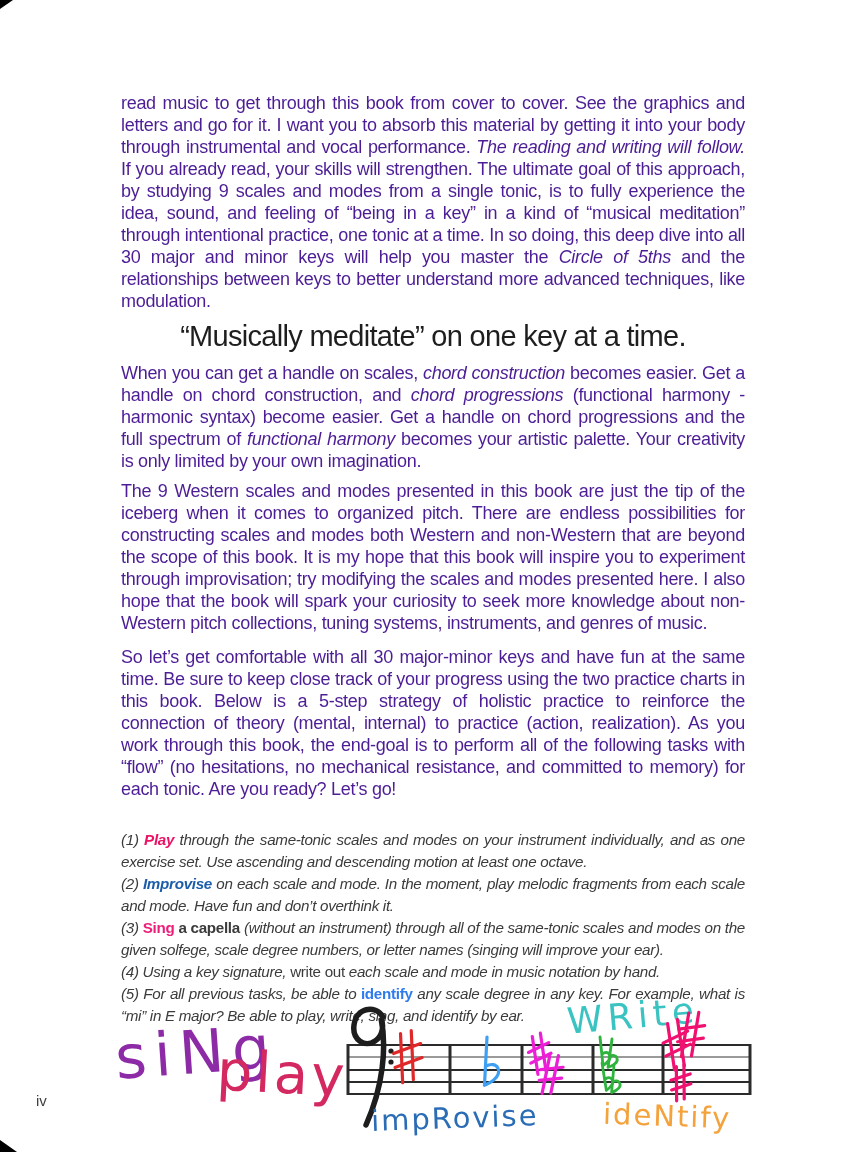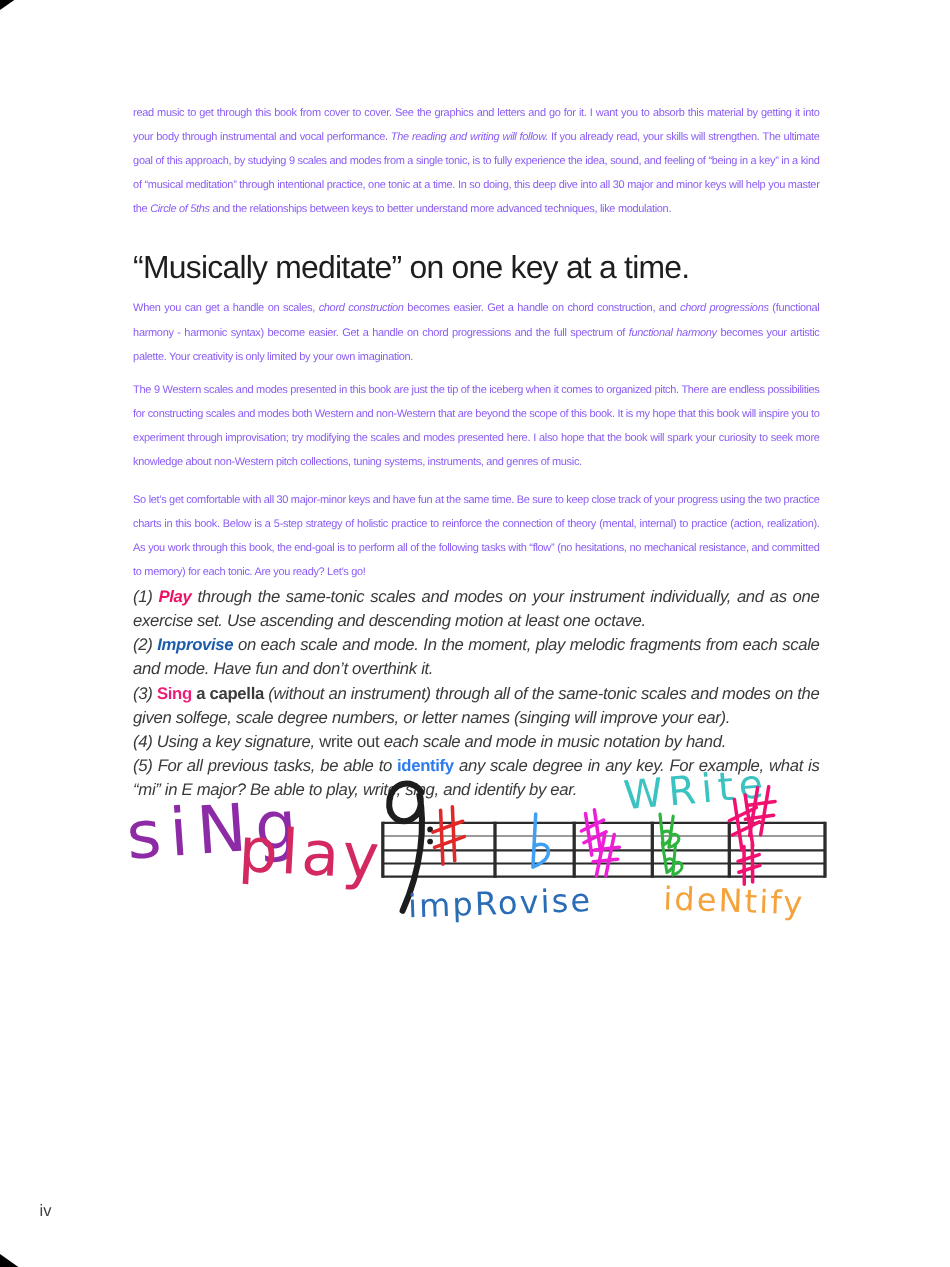--- a/index.html
+++ b/index.html
@@ -1,23 +1,23 @@
 <!DOCTYPE html>
 <html><head>
 <meta charset="utf-8">
 <style>
   *{box-sizing:border-box;margin:0;padding:0}
   html,body{width:864px;height:1152px;background:#ffffff}
   body{font-family:"Liberation Sans","DejaVu Sans",sans-serif;color:#3b3b3b;position:relative;overflow:hidden}
   .content{position:absolute;left:121px;top:92px;width:624px}
-  .body-p{font-size:10px;line-height:22px;letter-spacing:-0.3px;text-align:justify;color:#8b5cf6}
+  .body-p{font-size:18px;line-height:22px;letter-spacing:-0.3px;text-align:justify;color:#4c1d95}
   .gap20{margin-top:8px}
   .gap18{margin-top:12px}
-  .heading{font-size:29px;font-weight:400;line-height:36px;color:#1e1e1e;letter-spacing:-0.7px;margin-top:24px;margin-bottom:8px;font-family:"Liberation Sans",sans-serif}
-  .steps{margin-top:0;font-style:italic}
+  .heading{font-size:29px;font-weight:400;line-height:36px;color:#1e1e1e;text-align:center;letter-spacing:-0.7px;margin-top:6px;margin-bottom:8px;font-family:"Liberation Sans",sans-serif}
+  .steps{margin-top:29px;font-style:italic}
   .step{font-size:15.2px;line-height:22px;letter-spacing:-0.3px;text-align:justify}
   
   .seg-i{font-style:italic}
   .seg-r{font-style:normal}
   .seg-b{font-weight:700;font-style:normal}
   .seg-bi-pink{font-weight:700;font-style:italic;color:#ec1164}
   .seg-bi-blue{font-weight:700;font-style:italic;color:#1d5cab}
   .seg-b-pink{font-weight:700;font-style:normal;color:#ed1e79}
   .seg-b-blue{font-weight:700;font-style:normal;color:#2e7bed}
   

